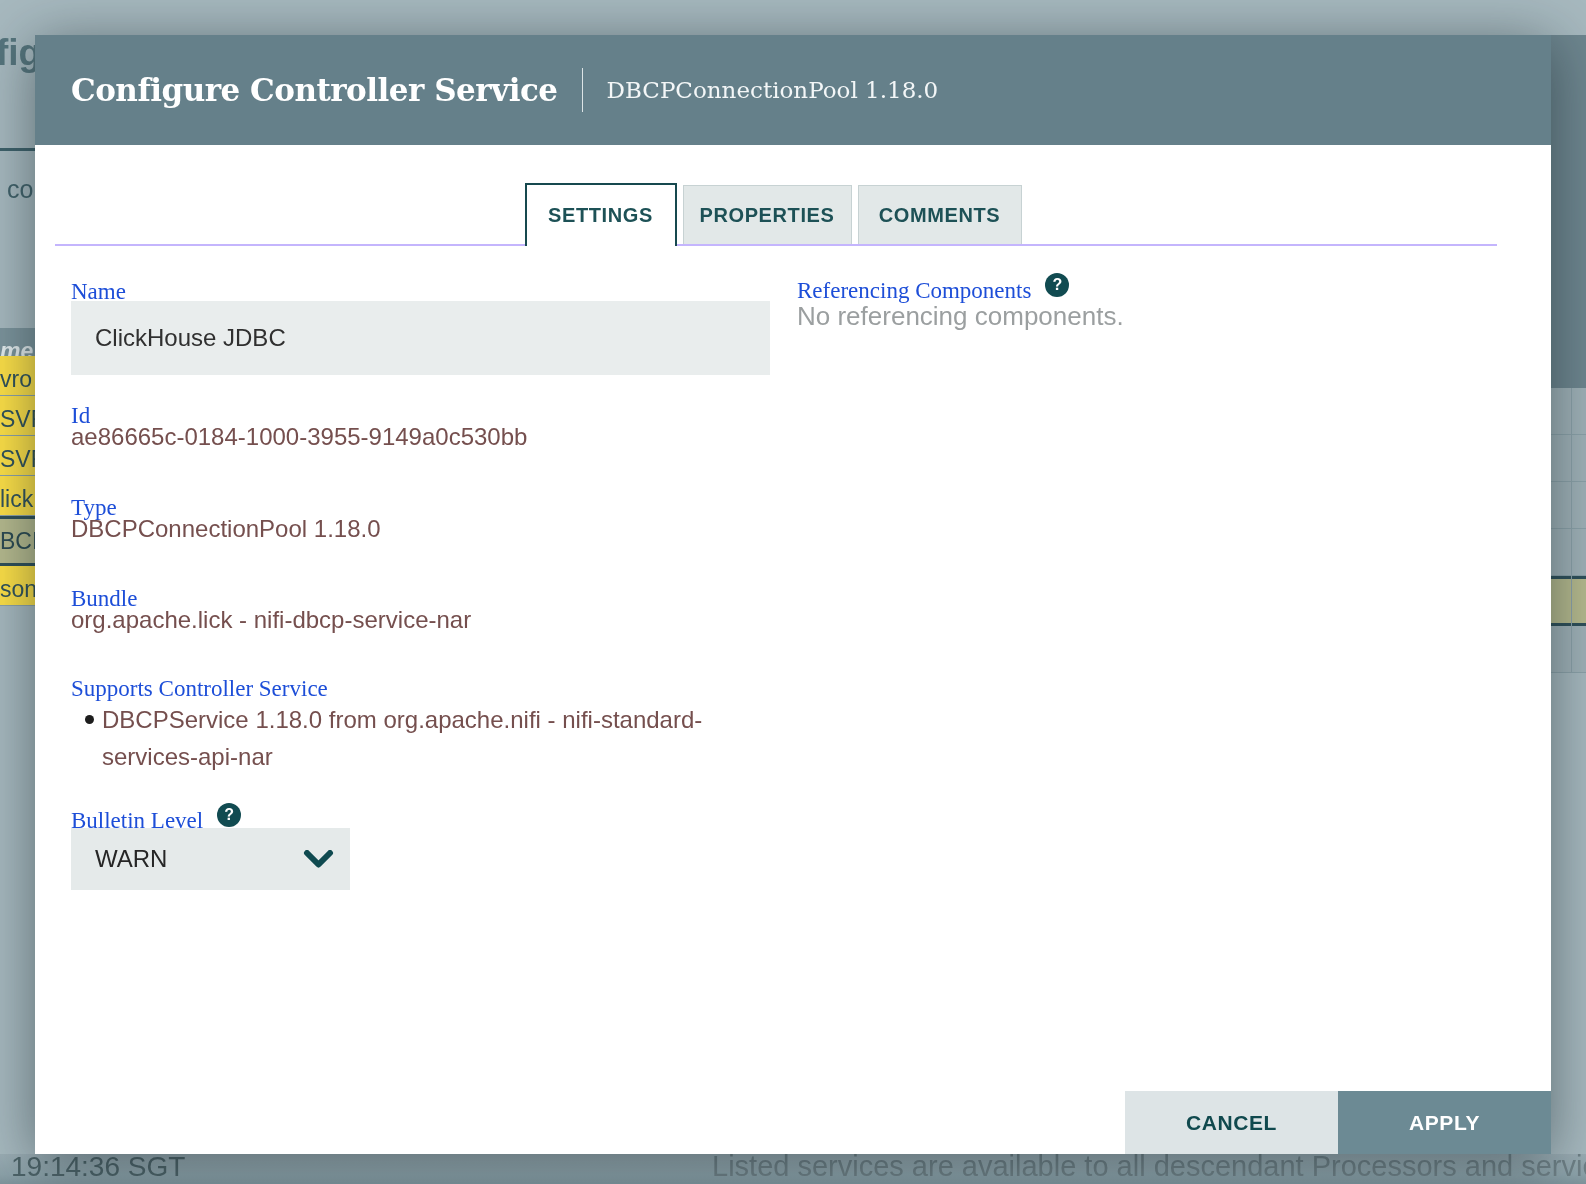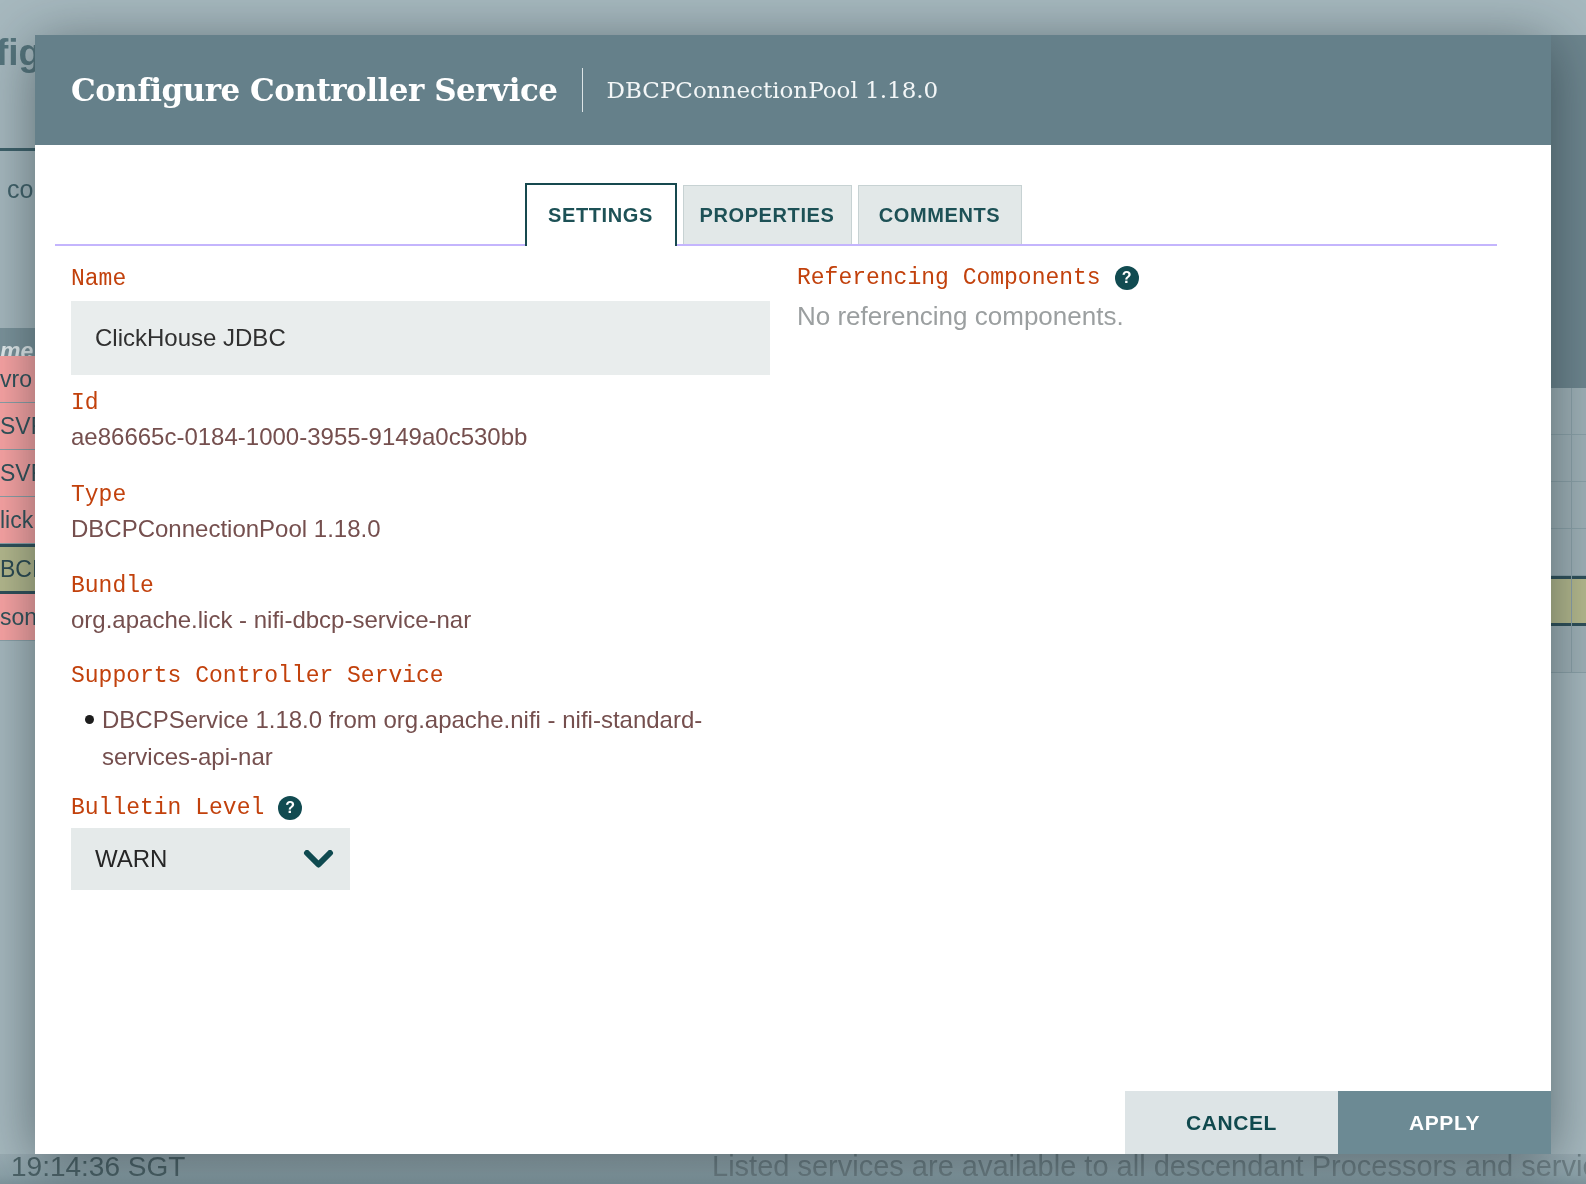--- a/index.html
+++ b/index.html
@@ -9,21 +9,21 @@
     background:#A7B9BF;
     font-family:"Liberation Sans","DejaVu Sans",sans-serif;
   }
 
   
   .bg-heading { position:absolute; left:-4px; top:32px; font-size:37px; font-weight:bold; color:#56757D; }
   .bg-rule    { position:absolute; left:0; top:148px; width:35px; height:3px; background:#3E626B; }
   .bg-tab-frag{ position:absolute; left:7px; top:175px; font-size:25px; color:#41626A; }
   .bg-table-left { position:absolute; left:0; top:328px; width:35px; overflow:hidden; }
   .bg-th { height:28px; line-height:46px; background:#7C949C; color:#E4ECEE; font-size:23px; font-weight:bold; font-style:italic; padding-left:0; overflow:hidden; }
-  .bg-row { height:47px; line-height:47px; background:#fca5a5; border-bottom:1px solid #8CA2A9; color:#32535B; font-size:23px; overflow:hidden; }
+  .bg-row { height:40px; line-height:47px; background:#fde047; border-bottom:1px solid #8CA2A9; color:#32535B; font-size:23px; overflow:hidden; }
   .bg-row.hl { background:#B6BA8E; border-top:3px solid #2F505A; border-bottom:3px solid #2F505A; height:50px; line-height:44px; color:#2C4A52; }
   .bg-right-dark { position:absolute; left:1551px; top:35px; width:35px; height:353px; background:#6E868F; }
   .bg-table-right { position:absolute; left:1551px; top:388px; width:35px; overflow:hidden; }
   .bg-rrow { height:47px; background:#A0B2B8; border-bottom:1px solid #8CA2A9; }
   .bg-rrow.hl { background:#B6BA8E; border-top:3px solid #2F505A; border-bottom:3px solid #2F505A; height:50px; }
   .bg-rgrid { position:absolute; left:1571px; top:388px; width:1px; height:285px; background:#8CA2A9; }
 
   .bg-footer { position:absolute; left:0; top:1154px; width:1586px; height:30px;
     background:linear-gradient(#9BADB4,#8BA1A8 70%,#7E949C); }
   .bg-time { position:absolute; left:11px; top:1151px; font-size:28px; color:#4D6368; white-space:nowrap; }
@@ -43,21 +43,21 @@
     border-bottom:2px solid #c4b5fd; display:flex; align-items:flex-end;justify-content:center; }
   .tab { height:59px; margin-right:6px; background:#E2E8E8; border:1px solid #C7D2D3; border-bottom:none;
     display:flex; align-items:center; justify-content:center;
     font-size:20px; font-weight:bold; letter-spacing:.6px; color:#1D5156; cursor:pointer; }
   .tab-settings { width:152px; }
   .tab-properties { width:169px; }
   .tab-comments { width:164px; }
   .tab.active { background:#fff; border:2px solid #17494F; border-bottom:none; height:63px; margin-bottom:-2px; }
 
   
-  .lbl { position:absolute; font-family:Liberation Mono, monospace; font-size:23px; color:#c2410c; white-space:nowrap; }
+  .lbl { position:absolute; font-family:Liberation Serif, serif; font-size:23px; color:#1d4ed8; white-space:nowrap;margin-top:13px; }
   .val { position:absolute; font-size:24px; color:#754F4E; white-space:nowrap; }
   .name-input { position:absolute; left:36px; top:266px; width:699px; height:74px; background:#E9EDED;
     display:flex; align-items:center; padding-left:24px; font-size:24px; color:#303030; }
   .supports-item { position:absolute; left:50px; top:666px; width:662px; font-size:24px; line-height:37px;
     color:#754F4E; padding-left:17px; }
   .supports-item::before { content:""; position:absolute; left:0; top:14px; width:9px; height:9px;
     border-radius:50%; background:#1d1d1d; }
   .label-row { position:absolute; display:flex; align-items:center; gap:14px; }
   .help-icon { width:24px; height:24px; border-radius:50%; background:#114B51; color:#fff; font-size:16px;
     font-weight:bold; display:flex; align-items:center; justify-content:center;

